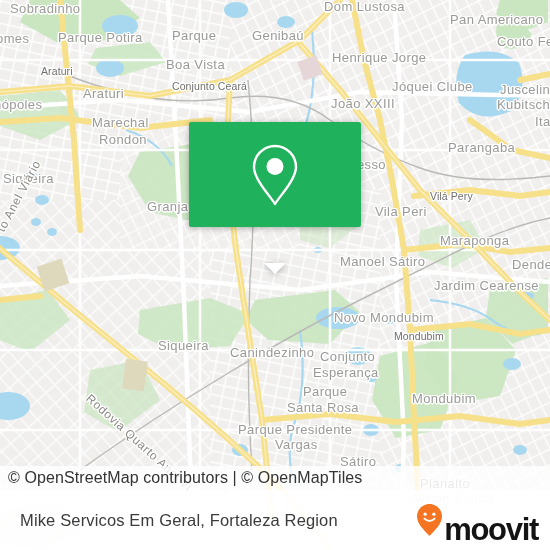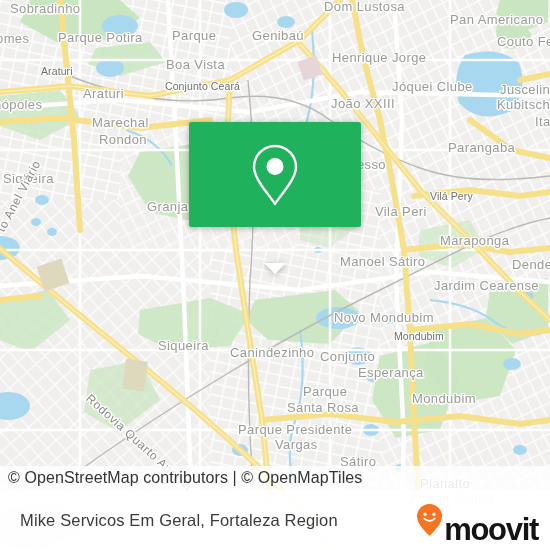--- a/index.html
+++ b/index.html
@@ -291,21 +291,21 @@
         <div class="map-label" style="left: 10px; top: 2px;">Sobradinho</div>
         <div class="map-label" style="left: -4px; top: 32px;">omes</div>
         <div class="map-label" style="left: 58px; top: 31px;">Parque Potira</div>
         <div class="map-label" style="left: 172px; top: 29px;">Parque</div>
         <div class="map-label" style="left: 166px; top: 58px;">Boa Vista</div>
         <div class="map-label" style="left: 252px; top: 29px;">Genibaú</div>
         <div class="map-label" style="left: 324px; top: 0px;">Dom Lustosa</div>
         <div class="map-label" style="left: 450px; top: 13px;">Pan Americano</div>
         <div class="map-label" style="left: 497px; top: 35px;">Couto Fernan</div>
         <div class="map-label small" style="left: 41px; top: 65px;">Araturi</div>
-        <div class="map-label small" style="left: 165px; top: 80px;">Conjunto Ceará</div>
+        <div class="map-label small" style="left: 172px; top: 80px;">Conjunto Ceará</div>
         <div class="map-label" style="left: 332px; top: 51px;">Henrique Jorge</div>
         <div class="map-label" style="left: 392px; top: 80px;">Jóquei Clube</div>
         <div class="map-label" style="left: 331px; top: 97px;">João XXIII</div>
         <div class="map-label" style="left: 500px; top: 83px;">Juscelino</div>
         <div class="map-label" style="left: 497px; top: 98px;">Kubitschek</div>
         <div class="map-label" style="left: 535px; top: 115px;">Itac</div>
         <div class="map-label" style="left: 83px; top: 87px;">Araturi</div>
         <div class="map-label" style="left: -6px; top: 98px;">nópoles</div>
         <div class="map-label" style="left: 92px; top: 116px;">Marechal</div>
         <div class="map-label" style="left: 99px; top: 133px;">Rondon</div>
@@ -318,21 +318,21 @@
         <div class="map-label" style="left: 440px; top: 234px;">Maraponga</div>
         <div class="map-label" style="left: 340px; top: 255px;">Manoel Sátiro</div>
         <div class="map-label" style="left: 512px; top: 258px;">Dende</div>
         <div class="map-label" style="left: 434px; top: 279px;">Jardim Cearense</div>
         <div class="map-label road" style="left: -5px; top: 228px; transform: rotate(-62deg); transform-origin: left top;">to Anel Viário</div>
         <div class="map-label" style="left: 334px; top: 311px;">Novo Mondubim</div>
         <div class="map-label small" style="left: 394px; top: 330px;">Mondubim</div>
         <div class="map-label" style="left: 158px; top: 339px;">Siqueira</div>
         <div class="map-label" style="left: 230px; top: 346px;">Canindezinho</div>
         <div class="map-label" style="left: 320px; top: 350px;">Conjunto</div>
-        <div class="map-label" style="left: 313px; top: 366px; margin-left: 45px;">Esperança</div>
+        <div class="map-label" style="left: 313px; top: 366px;">Esperança</div>
         <div class="map-label" style="left: 303px; top: 385px;">Parque</div>
         <div class="map-label" style="left: 287px; top: 401px;">Santa Rosa</div>
         <div class="map-label" style="left: 412px; top: 392px;">Mondubim</div>
         <div class="map-label road" style="left: 92px; top: 392px; transform: rotate(42deg); transform-origin: left top;">Rodovia Quarto Anel Vi</div>
         <div class="map-label" style="left: 238px; top: 423px;">Parque Presidente</div>
         <div class="map-label" style="left: 275px; top: 438px;">Vargas</div>
         <div class="map-label" style="left: 340px; top: 455px;">Sátiro</div>
         <div class="map-label" style="left: 420px; top: 477px;">Planalto</div>
         <div class="map-label" style="left: 410px; top: 492px;">Ayrton Senna</div>
       </div>

